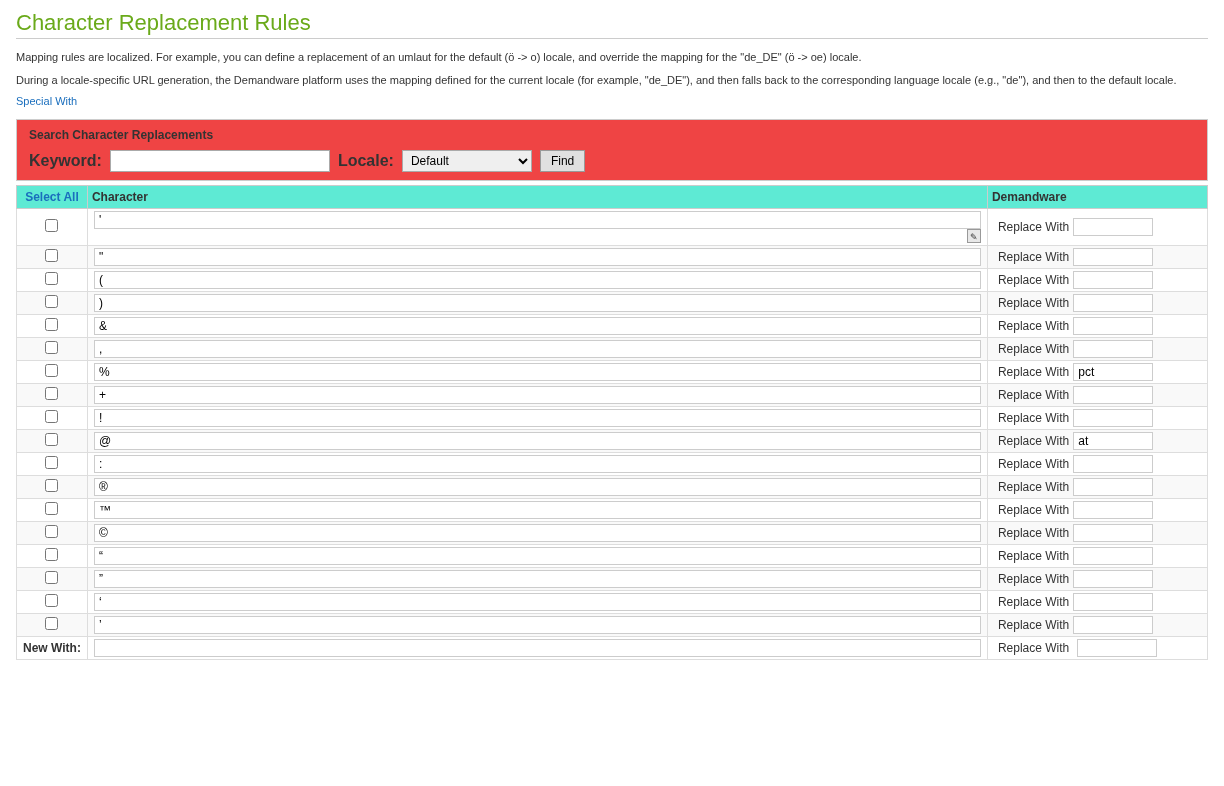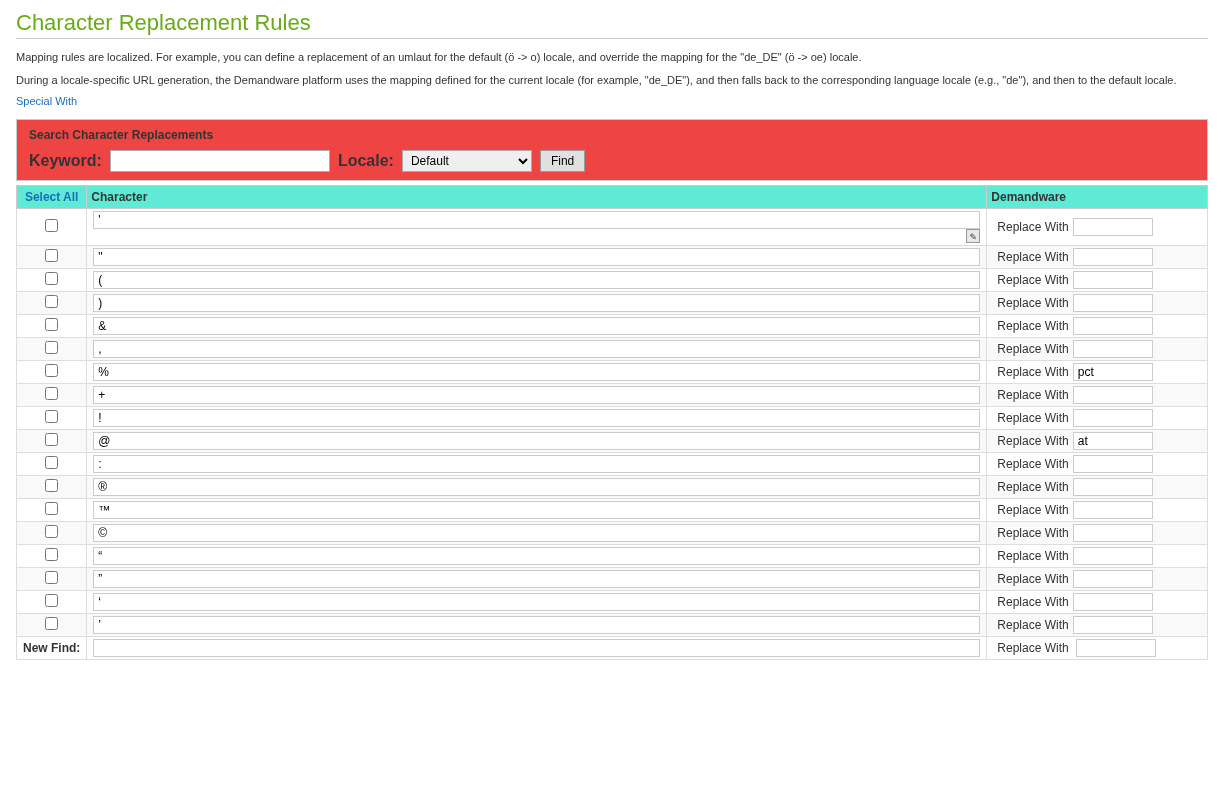--- a/index.html
+++ b/index.html
@@ -276,21 +276,21 @@
         <td style="white-space: nowrap;"><span class="replace-with-cell">Replace With</span><input type="text" class="replace-input" style=""></td>
       </tr>
       <tr>
         <td class="checkbox-cell"><input type="checkbox" style=""></td>
         <td class="char-cell"><input type="text" class="char-input" value="’" style=""></td>
         <td style="white-space: nowrap;"><span class="replace-with-cell">Replace With</span><input type="text" class="replace-input" style=""></td>
       </tr>
     </tbody>
   <tfoot>
     <tr id="new-rule-row">
-      <td class="new-rule-label" colspan="1">New Find:</td>
+      <td class="new-rule-label" colspan="1">New With:</td>
       <td class="char-cell">
         <input type="text" class="char-input" value="" style="">
       </td>
       <td>
         <span class="replace-with-cell">Replace With</span>
         <input type="text" class="replace-input" value="" style="">
       </td>
     </tr>
   </tfoot>
 </table>

